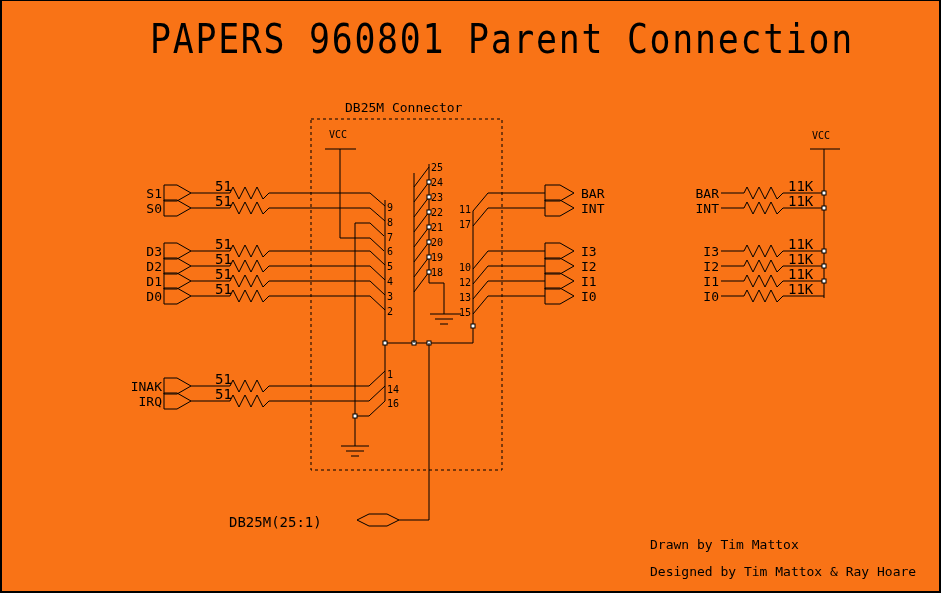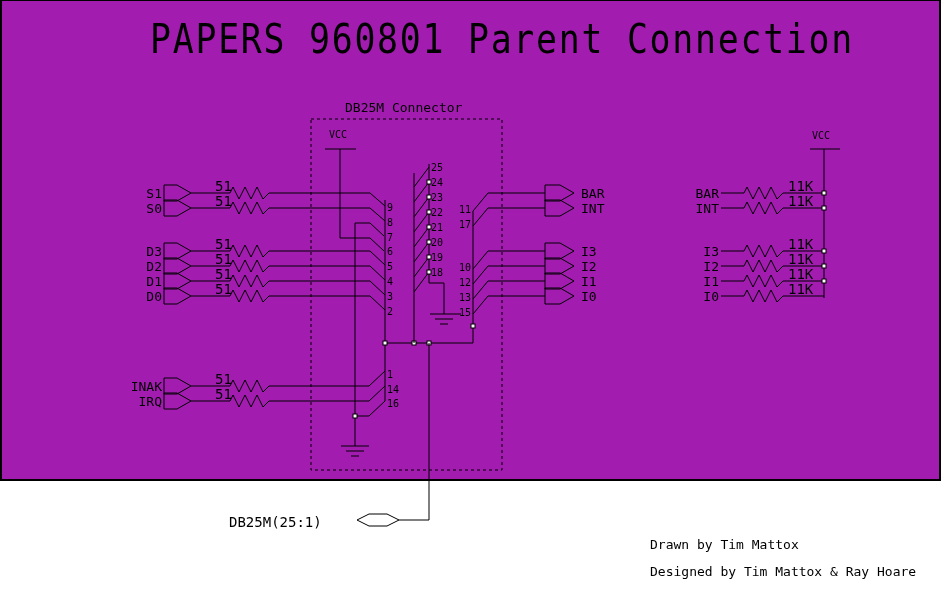--- a/index.html
+++ b/index.html
@@ -1,17 +1,17 @@
 <!DOCTYPE html>
 <html><head>
 <meta charset="utf-8">
 <style>
   html, body { margin: 0; padding: 0; background: #ffffff; }
   body { width: 941px; height: 593px; overflow: hidden; }
-  #canvas { position: absolute; left: 0; top: 0; width: 941px; height: 481px; box-sizing: border-box; border: 2px solid #000; border-top-width: 1px; background: #a21caf; }
+  #canvas { position: absolute; left: 0; top: 0; width: 941px; height: 593px; box-sizing: border-box; border: 2px solid #000; border-top-width: 1px; background: #f97316; }
   svg { position: absolute; left: 0; top: 0; }
   svg text { font-family: "DejaVu Sans Mono", monospace; fill: #000; }
   .w { stroke: #000; stroke-width: 1; fill: none; }
   .dash { stroke: #000; stroke-width: 1; fill: none; stroke-dasharray: 3 3; }
   .dot { fill: #fff; stroke: #000; stroke-width: 1; }
   .title { font-family: "DejaVu Sans Mono", monospace; font-size: 40px; font-weight: 100; letter-spacing: 2px; }
   .sig { font-size: 13px; }
   .pin { font-size: 10px; }
   .val { font-size: 14px; }
   .credit { font-size: 13px; }

